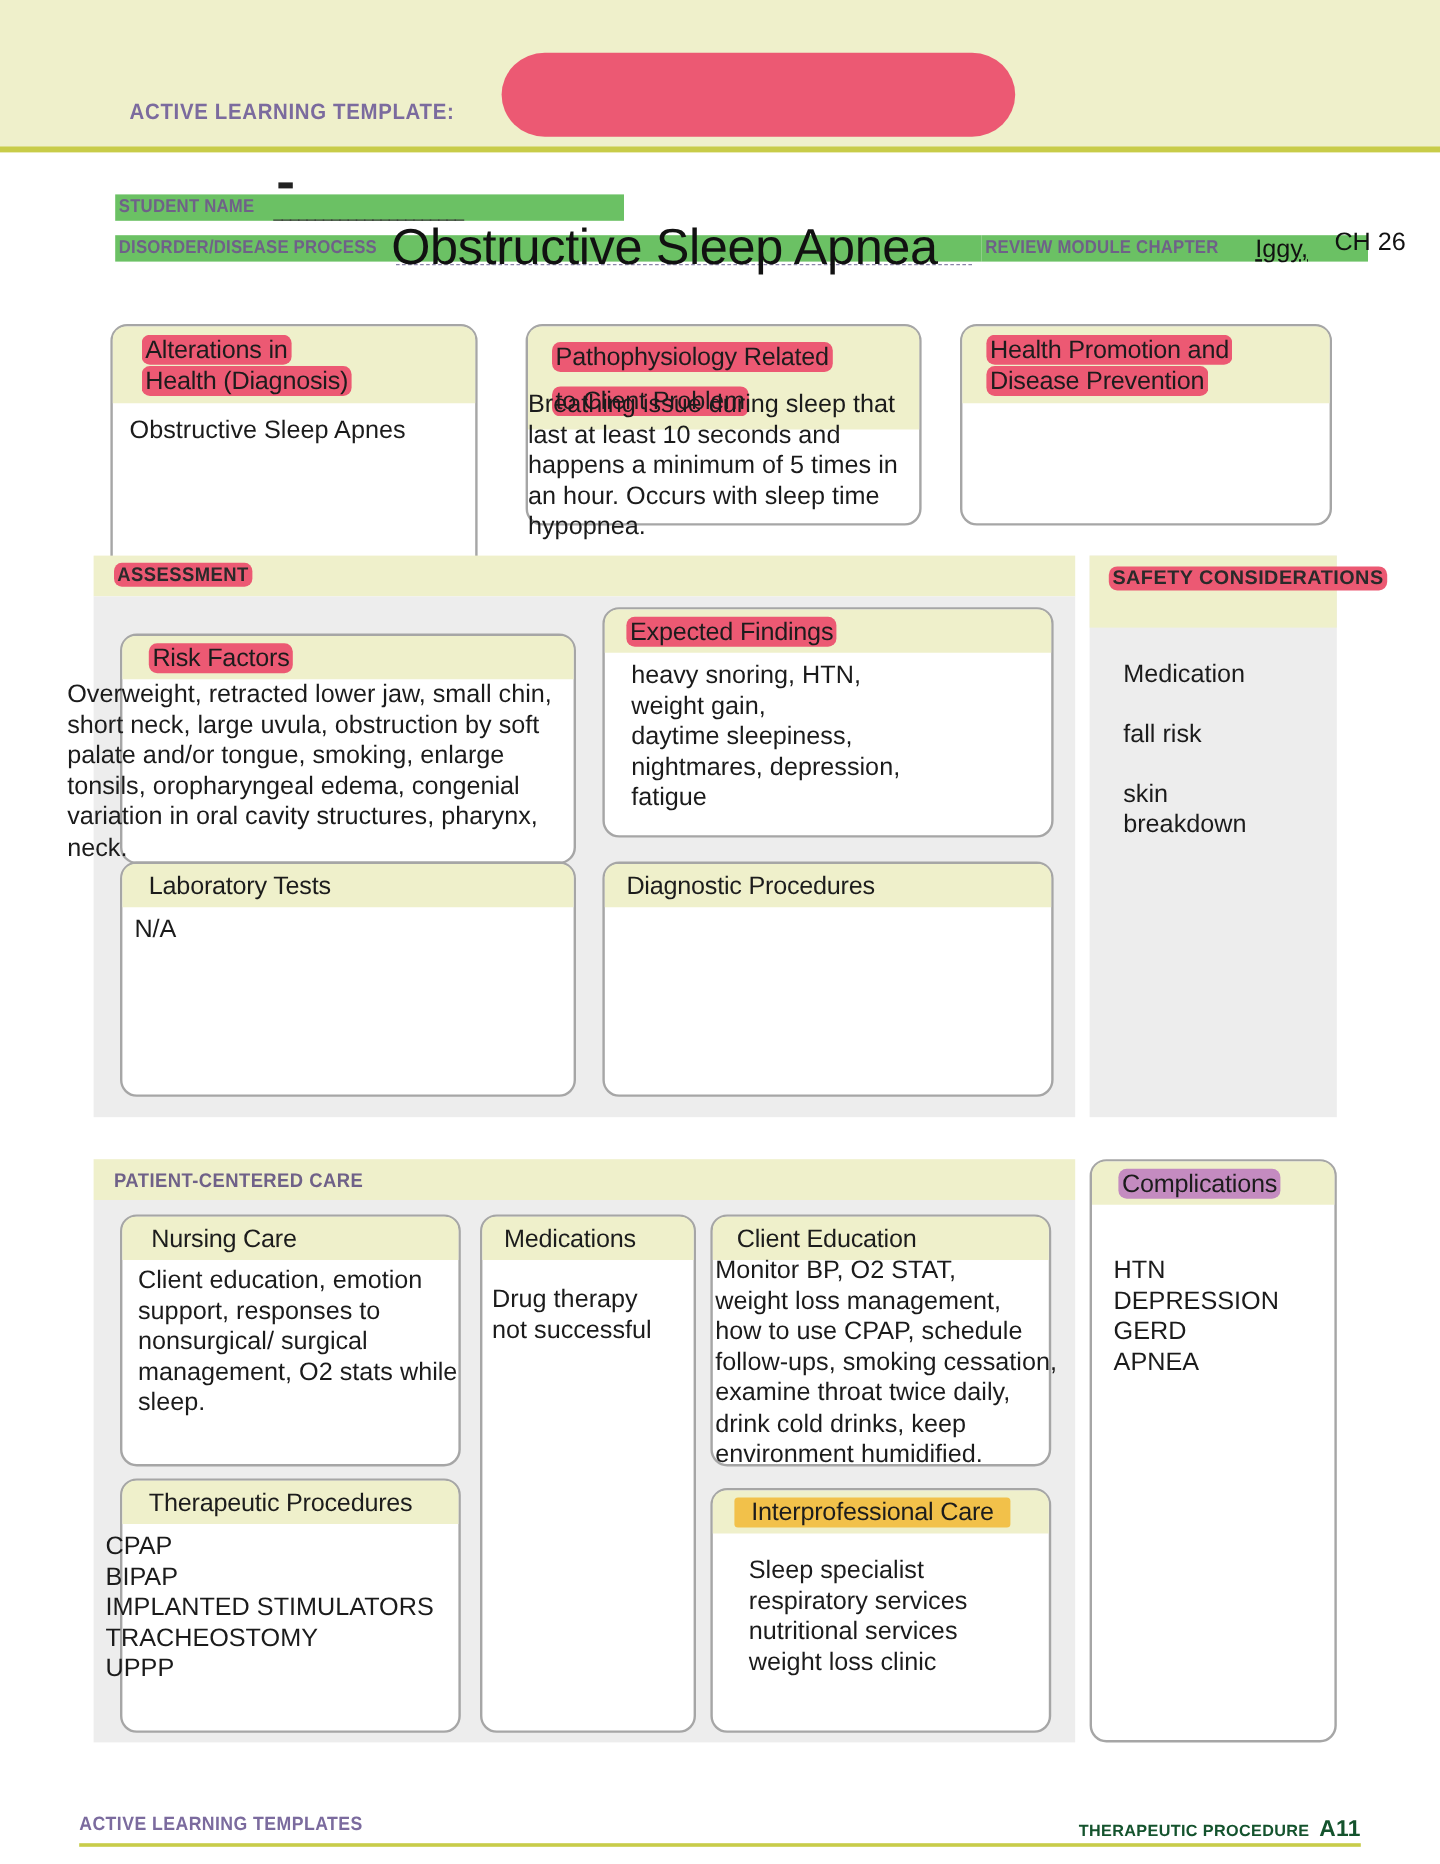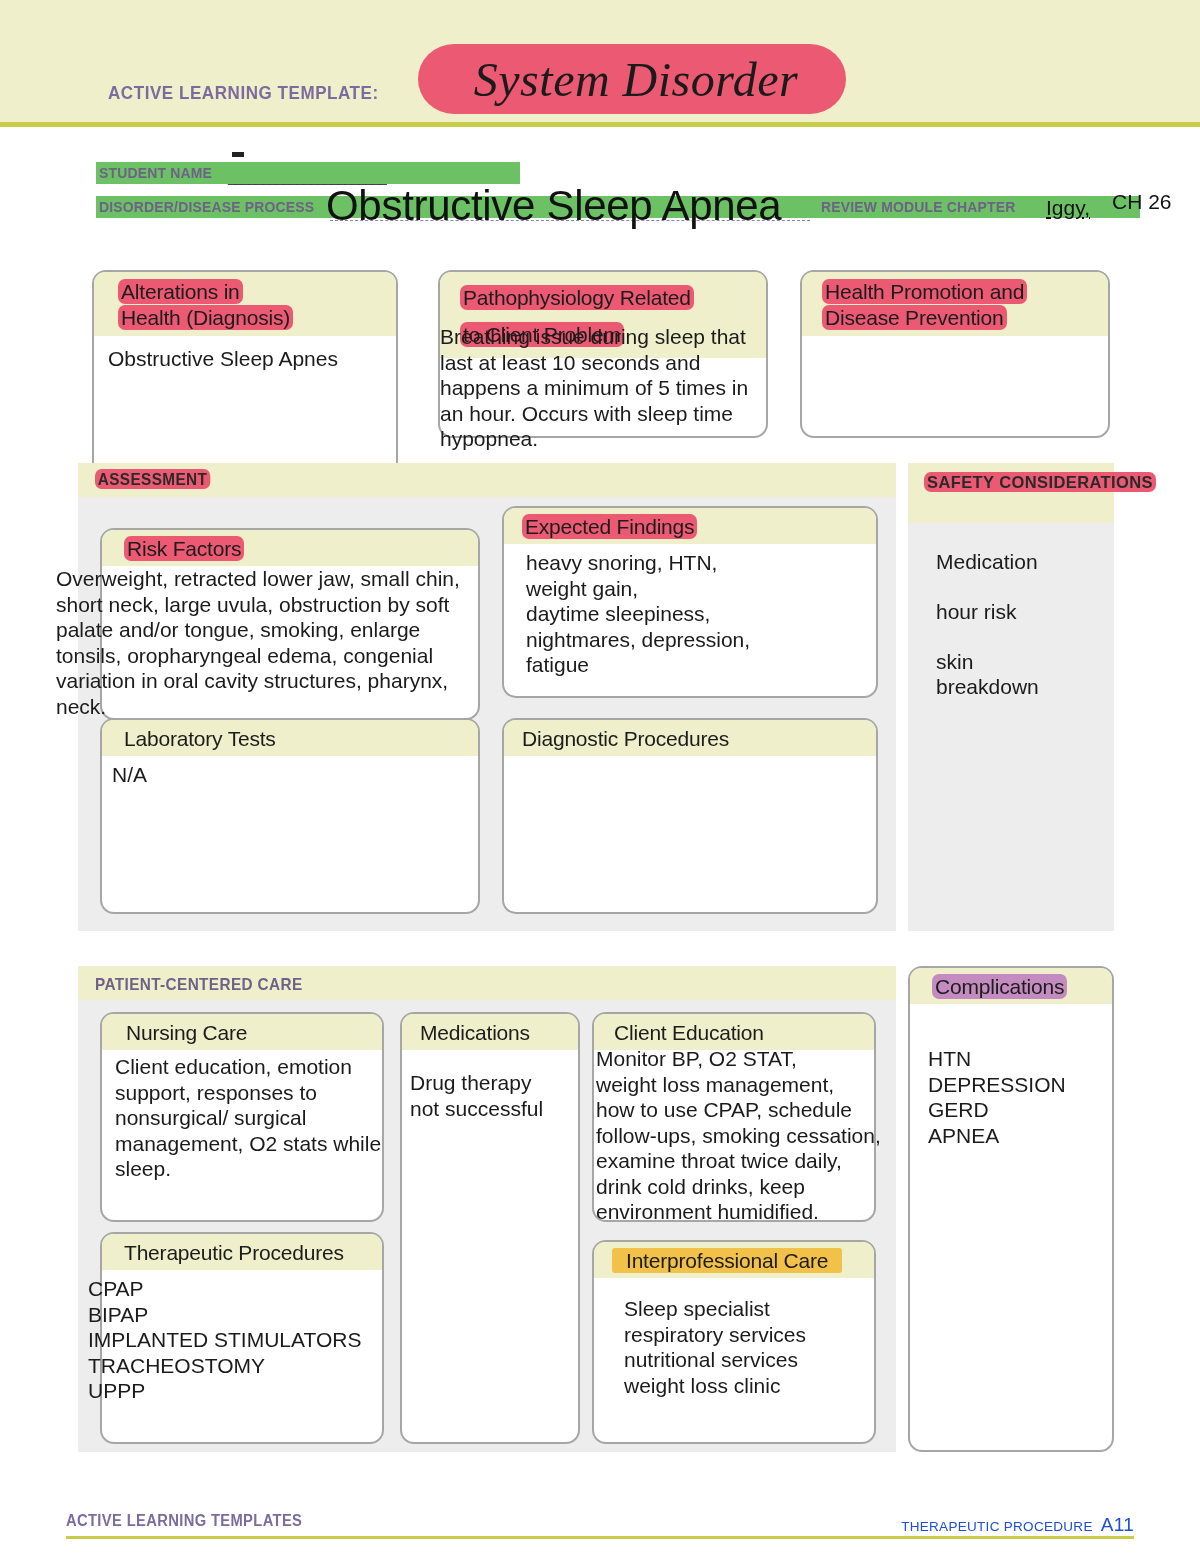--- a/index.html
+++ b/index.html
@@ -209,39 +209,38 @@
     color: #7B6B9E;
     font-weight: bold;
     transform: scaleX(0.92);
     transform-origin: left center;
   }
   .footer-right {
     position: absolute;
     right: 66px; top: 1514px;
     font-size: 13.5px;
     letter-spacing: 0.3px;
-    color: #1d4ed8;
-    font-weight: normal;
+    color: #14532d;
+    font-weight: bold;
     text-align: right;
   }
   .footer-page {
     font-size: 19px;
     margin-left: 8px;
   }
 </style>
 </head>
 <body>
 
 <div class="page">
 
   <div class="header-band"></div>
   <div class="header-rule"></div>
   <div class="alt-label">ACTIVE LEARNING TEMPLATE:</div>
   <div class="title-pill"></div>
-  <div class="title-text">System Disorder</div>
 
   <div class="tick-mark"></div>
 
   <div class="green-hl" style="left:96px; top:162px; width:424px; height:22px;"></div>
   <div class="form-label" style="left:99px; top:164px;">STUDENT NAME</div>
   <div class="form-label" style="left:228px; top:168px; color:#3a3a3a; font-weight:normal; letter-spacing:-1px;">_______________________</div>
 
   <div class="green-hl" style="left:96px; top:196px; width:722px; height:22px;"></div>
   <div class="green-hl" style="left:818px; top:196px; width:322px; height:22px;"></div>
   <div class="form-label" style="left:99px; top:198px;">DISORDER/DISEASE PROCESS</div>
@@ -314,21 +313,21 @@
 
   <div class="side-col" style="left:908px; top:463px; width:206px; height:468px;">
     <div class="side-head" style="height:60px; padding-left:16px;">
       <span class="panel-title" style="position:static; display:inline; font-size:16.5px;">
         <span class="hl-pink" style="line-height:23px;">SAFETY
 CONSIDERATIONS</span>
       </span>
     </div>
     <div class="side-body" style="padding:26px 8px 0 28px;">Medication
 
-hour risk
+fall risk
 
 skin
 breakdown</div>
   </div>
 
   <div class="panel-head" style="left:78px; top:966px; width:818px; height:34px;"></div>
   <div class="panel" style="left:78px; top:1000px; width:818px; height:452px;"></div>
   <div class="panel-title" style="left:95px; top:975px;">PATIENT-CENTERED CARE</div>
 
   <div class="card" style="left:100px; top:1012px; width:284px; height:210px;">

